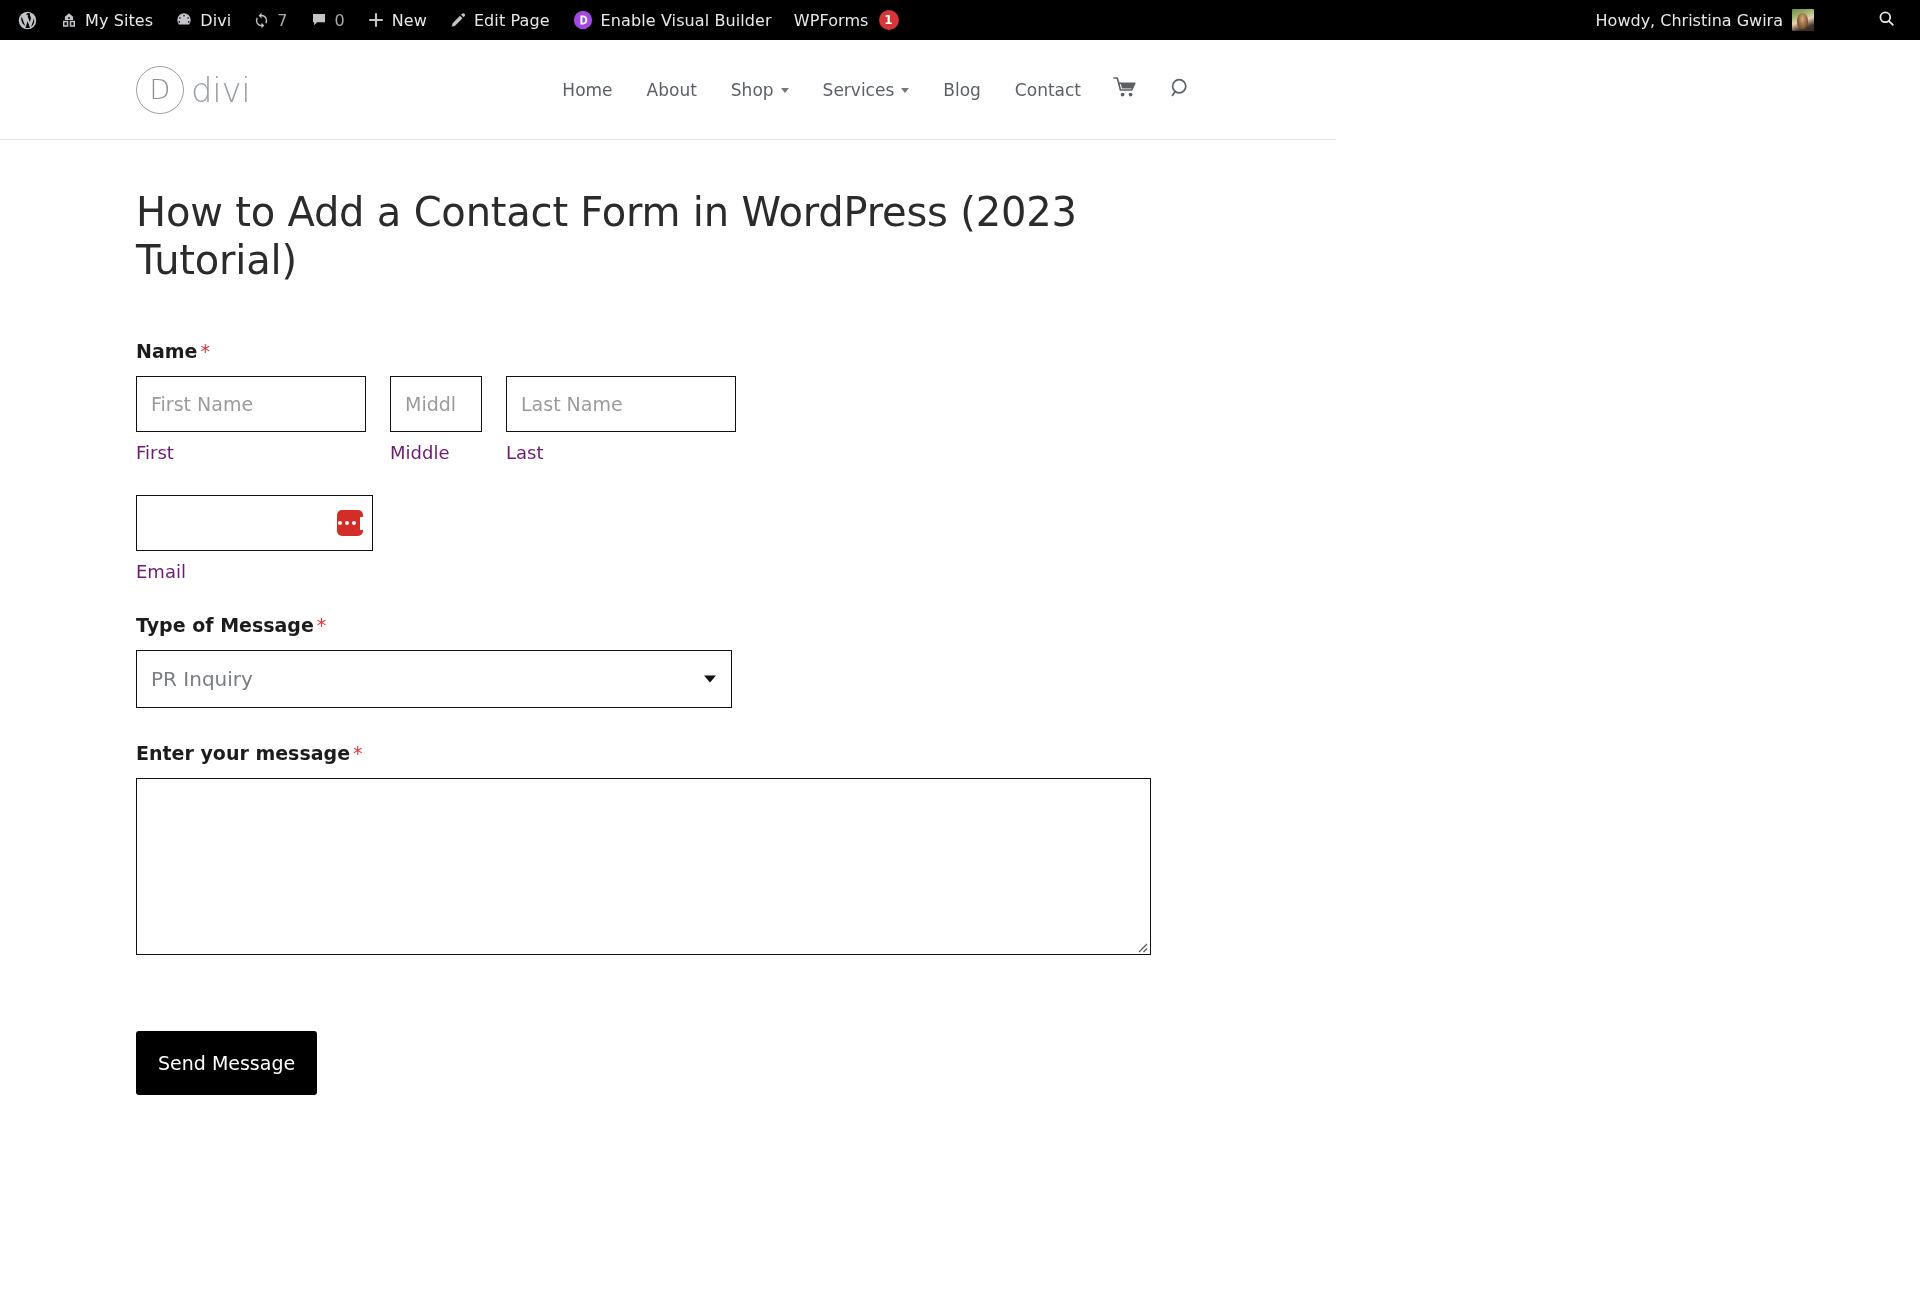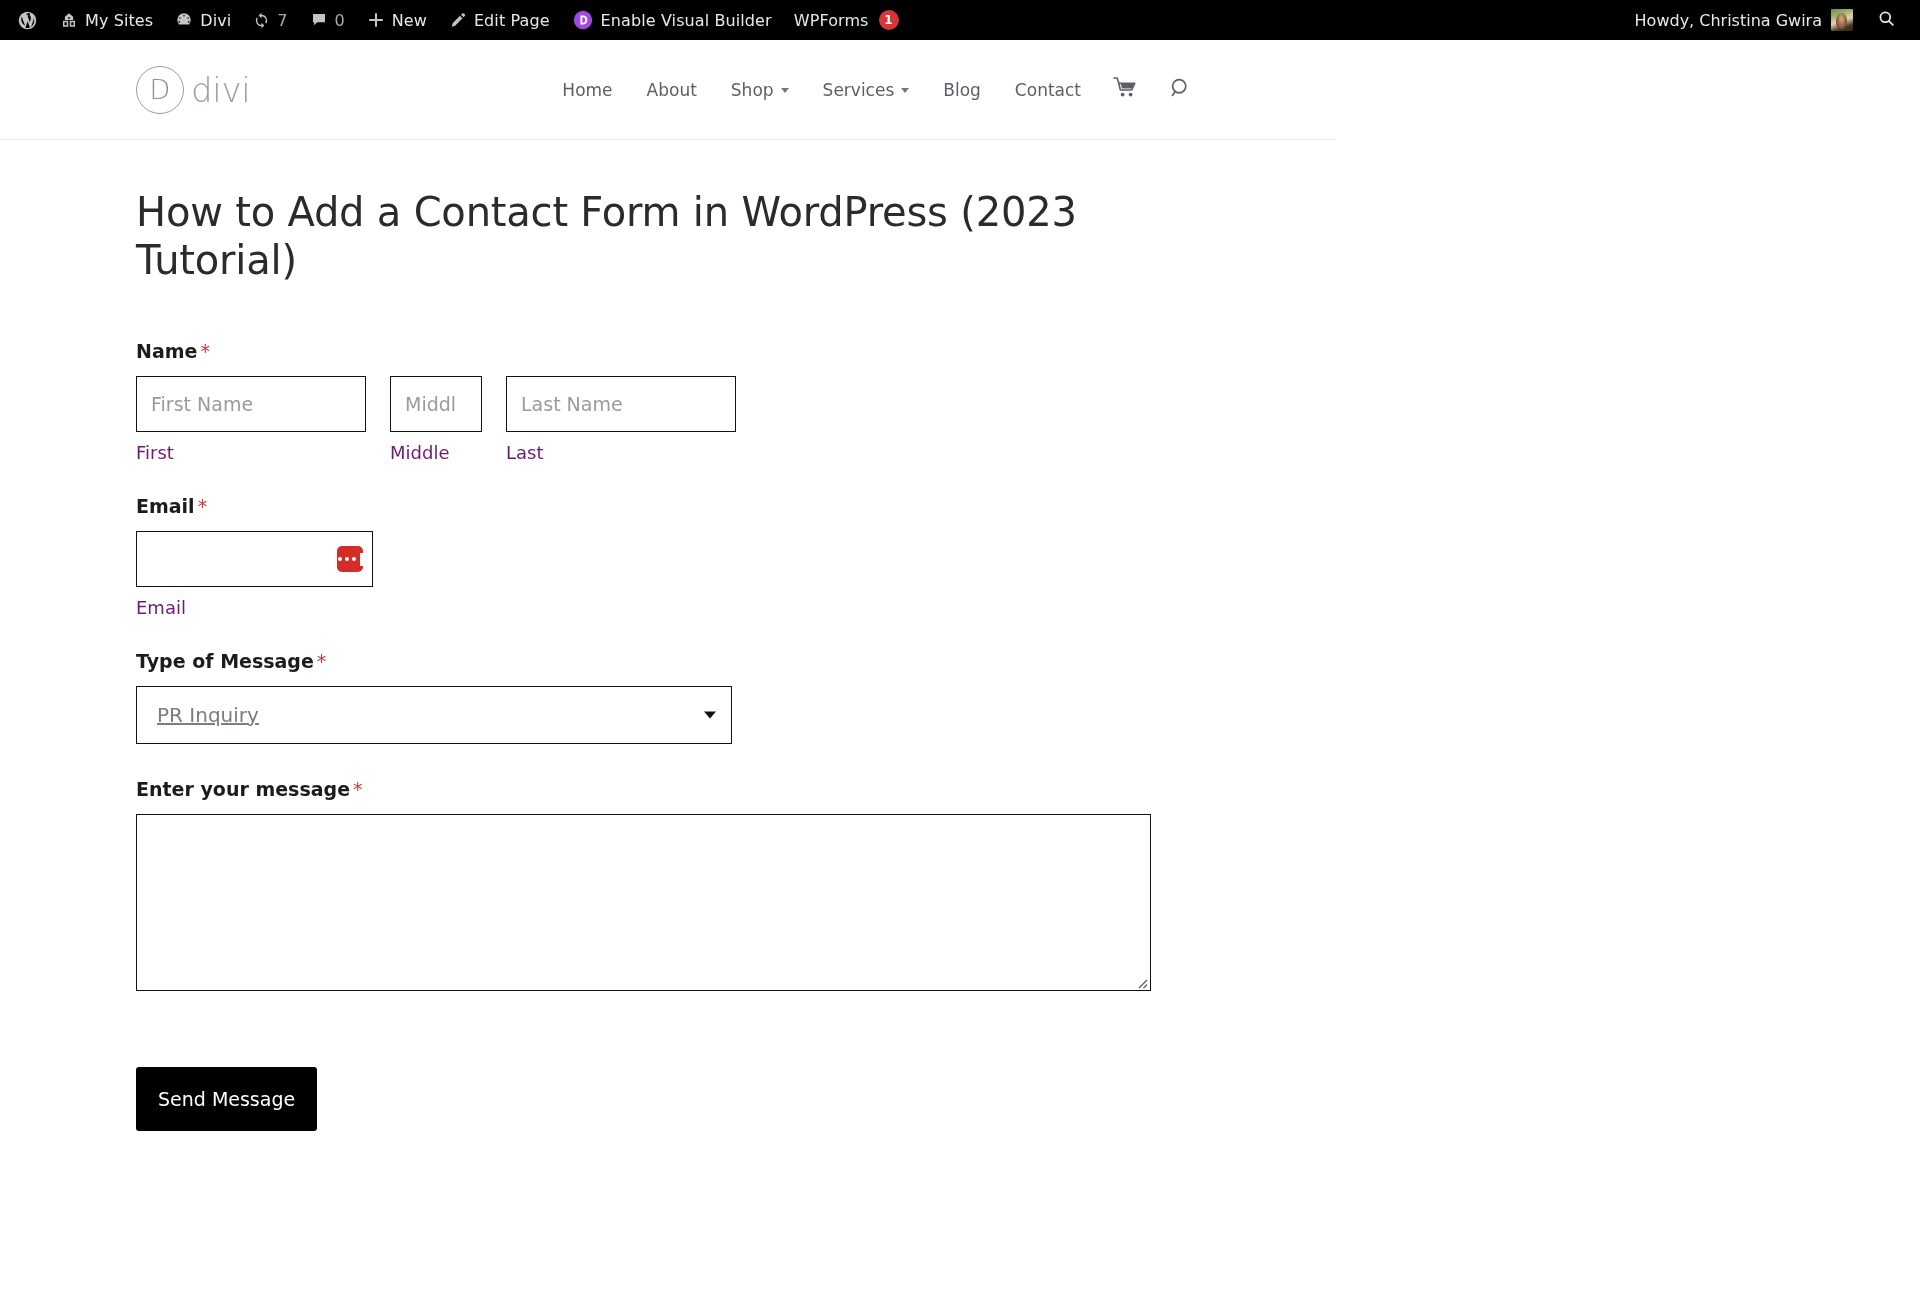--- a/index.html
+++ b/index.html
@@ -17,21 +17,21 @@
     position: relative;
     height: 40px;
     background: #000000;
     color: #f0f0f1;
     display: flex;
     align-items: center;
     font-size: 16px;
     font-family: "DejaVu Sans", "Liberation Sans", sans-serif;
   }
   .ab-left { display: flex; align-items: center; height: 40px; padding-left: 6px; }
-  .ab-right { display: flex; align-items: center; height: 40px; margin-left: auto; padding-right: 12px; }
+  .ab-right { display: flex; align-items: center; height: 40px; margin-left: auto; padding-right: 12px; gap: 39px; }
   .ab-item {
     display: flex;
     align-items: center;
     gap: 7px;
     height: 40px;
     padding: 0 11px;
     color: #c3c4c7;
     white-space: nowrap;
     cursor: pointer;
   }
@@ -180,26 +180,25 @@
   }
   .lp-dot { width: 4px; height: 4px; border-radius: 50%; background: #fff; }
   .lp-bar { width: 2.5px; height: 13px; background: #fff; margin-left: 1.5px; }
 
   .select-wrap { position: relative; width: 596px; }
   .select-box {
     border: 1px solid #111111;
     height: 58px;
     display: flex;
     align-items: center;
-    padding: 0 20px;
+    padding: 0 14px;
     background: #fff;
     font-size: 20px;
     color: #7a7d82;
     cursor: pointer;
-    text-decoration: underline;
   }
   .select-arrow {
     position: absolute; right: 16px; top: 50%; transform: translateY(-50%);
     width: 0; height: 0;
     border-left: 6px solid transparent;
     border-right: 6px solid transparent;
     border-top: 7px solid #111;
   }
 
   .textarea-wrap { position: relative; width: 1015px; }
@@ -418,23 +417,20 @@
           </div>
           <div class="col w-last">
             <input class="input" type="text" placeholder="Last Name" style="">
             <div class="sublabel">Last</div>
           </div>
         </div>
       </div>
 
       
       <div class="field" style="margin-top:32px;">
-        <label class="field-label">
-          <span>Email</span><span class="req">*</span>
-        </label>
         <div class="row">
           <div class="col">
             <div class="email-wrap">
               <input class="input" type="email" placeholder="" style="">
               <div class="lastpass-icon">
                 <span class="lp-dot"></span>
                 <span class="lp-dot"></span>
                 <span class="lp-dot"></span>
                 <span class="lp-bar"></span>
               </div>

